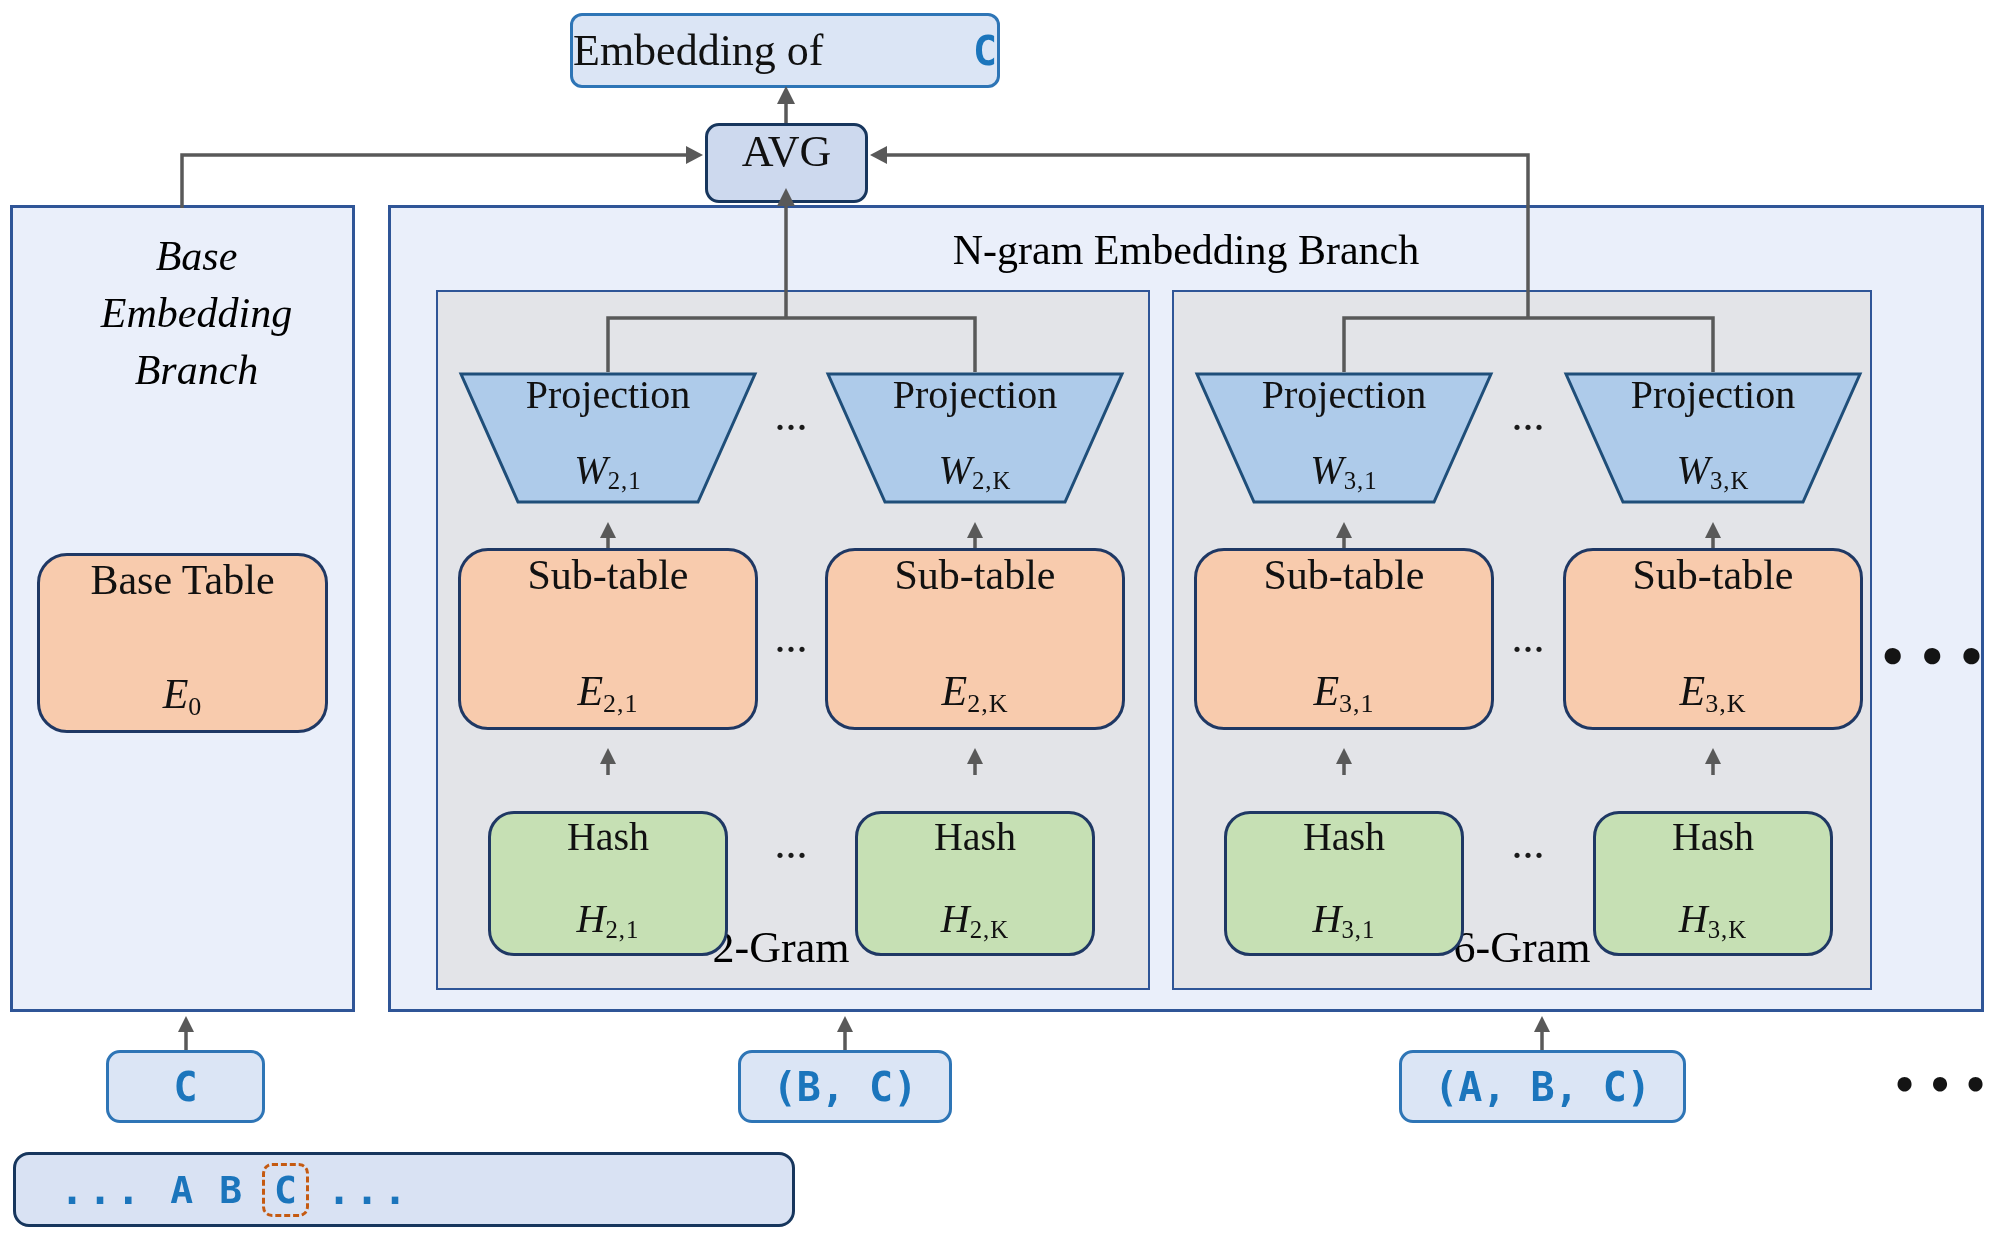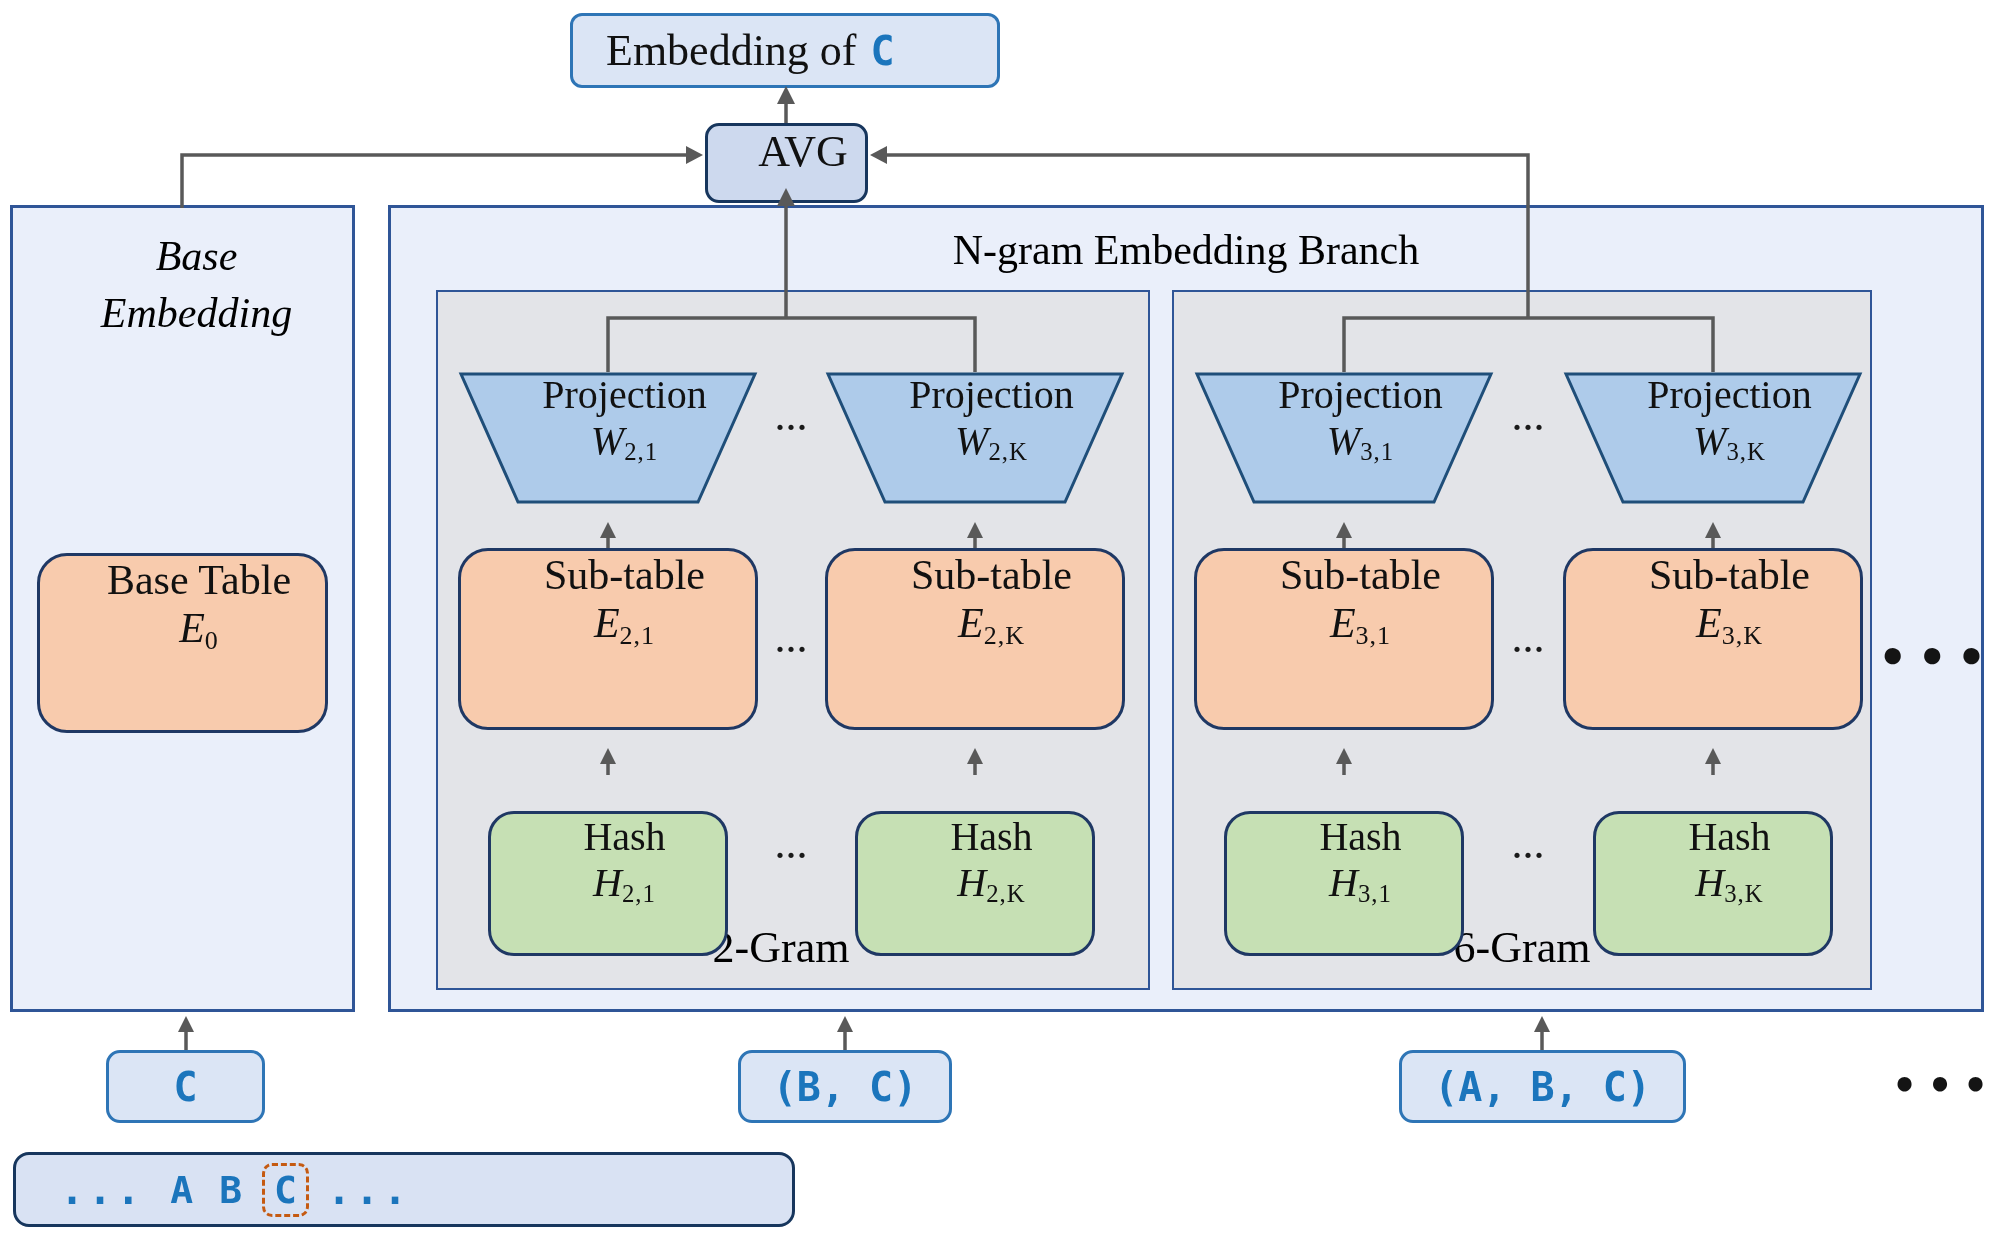--- a/index.html
+++ b/index.html
@@ -18,21 +18,21 @@
   .gram-box{
     position:absolute;top:290px;height:700px;background:#e3e4e8;
     border:2.5px solid #2f5597;box-sizing:border-box;
   }
   .gram-label{
     position:absolute;top:922px;text-align:center;font-size:44px;color:#000;
   }
   
   .node{
     position:absolute;box-sizing:border-box;display:flex;flex-direction:column;
-    align-items:center;justify-content:flex-start;text-align:center;padding-left:33px;
+    align-items:center;justify-content:space-between;text-align:center;
   }
   .orange{background:#f8cbad;border:3px solid #1f3864;border-radius:30px;}
   .green{background:#c6e0b4;border:3px solid #1f3864;border-radius:26px;margin-top:36px;}
   .subt{top:548px;width:300px;height:182px;font-size:42px;line-height:48px;}
   .hash{top:775px;width:240px;height:145px;font-size:40px;line-height:46px;}
   .trap{top:372px;width:300px;height:132px;}
   .trap svg.shape{position:absolute;left:0;top:0;}
   .trap .txt{position:relative;z-index:2;font-size:40px;line-height:46px;}
   .sym{font-style:italic;}
   .sub{font-size:0.62em;font-style:normal;vertical-align:-0.25em;letter-spacing:1px;}
@@ -87,20 +87,21 @@
 <body>
 
 <div class="canvas">
 
   <div class="branch" style="left:10px;width:345px;"></div>
   <div class="branch" style="left:388px;width:1596px;"></div>
 
   <div class="branch-title" style="left:10px;width:373px;top:228px;font-style:italic;">
     <div>Base</div>
     <div>Embedding</div>
+    <div>Branch</div>
   </div>
 
   <div class="branch-title" style="left:388px;width:1596px;top:222px;">N-gram Embedding Branch</div>
 
   <div class="gram-box" style="left:436px;width:714px;"></div>
   <div class="gram-box" style="left:1172px;width:700px;"></div>
 
   <div class="gram-label" style="left:424px;width:714px;">2-Gram</div>
   <div class="gram-label" style="left:1172px;width:700px;">6-Gram</div>
 

